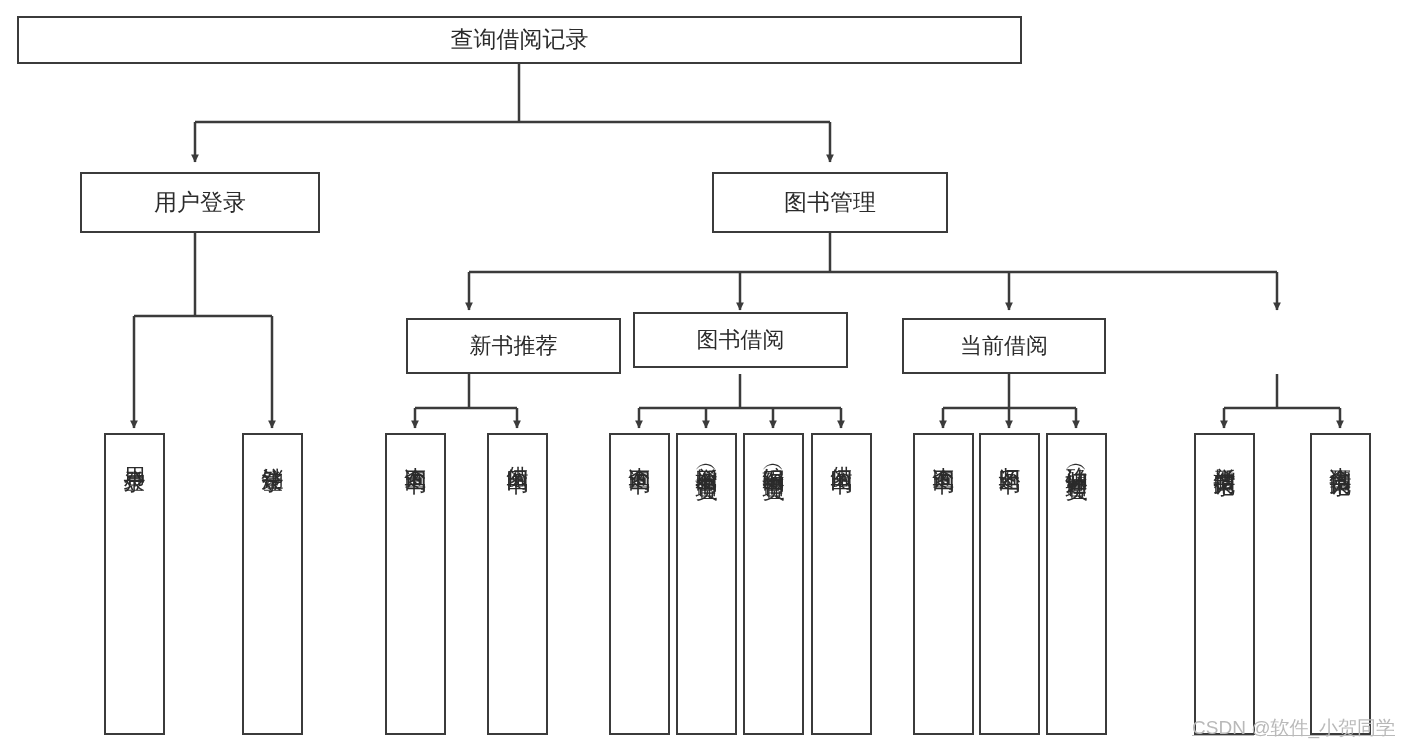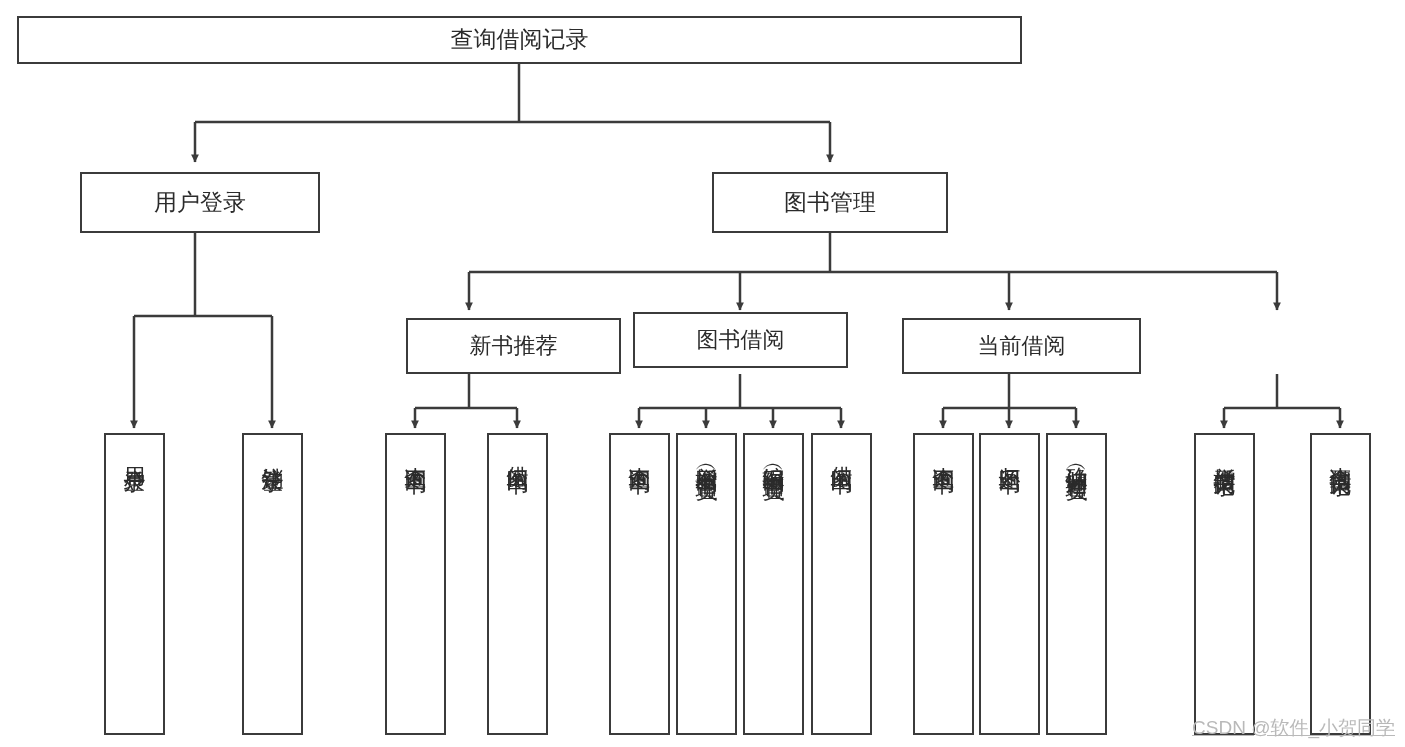--- a/index.html
+++ b/index.html
@@ -144,21 +144,21 @@
   </div>
 
   <div class="node lvl-3" style="left:362px; top:318px; width:215px; height:56px;margin-left:44px;">
     <span class="node-label">新书推荐</span>
   </div>
 
   <div class="node lvl-3" style="left:633px; top:312px; width:215px; height:56px;">
     <span class="node-label">图书借阅</span>
   </div>
 
-  <div class="node lvl-3" style="left:902px; top:318px; width:239px; height:56px;">
+  <div class="node lvl-3" style="left:902px; top:318px; width:204px; height:56px;">
     <span class="node-label">当前借阅</span>
   </div>
 
 
   <div class="node leaf" style="left:104px; top:433px; width:61px; height:302px;">
     <span class="node-label">用户登录</span>
   </div>
   <div class="node leaf" style="left:242px; top:433px; width:61px; height:302px;">
     <span class="node-label">注销登录</span>
   </div>

